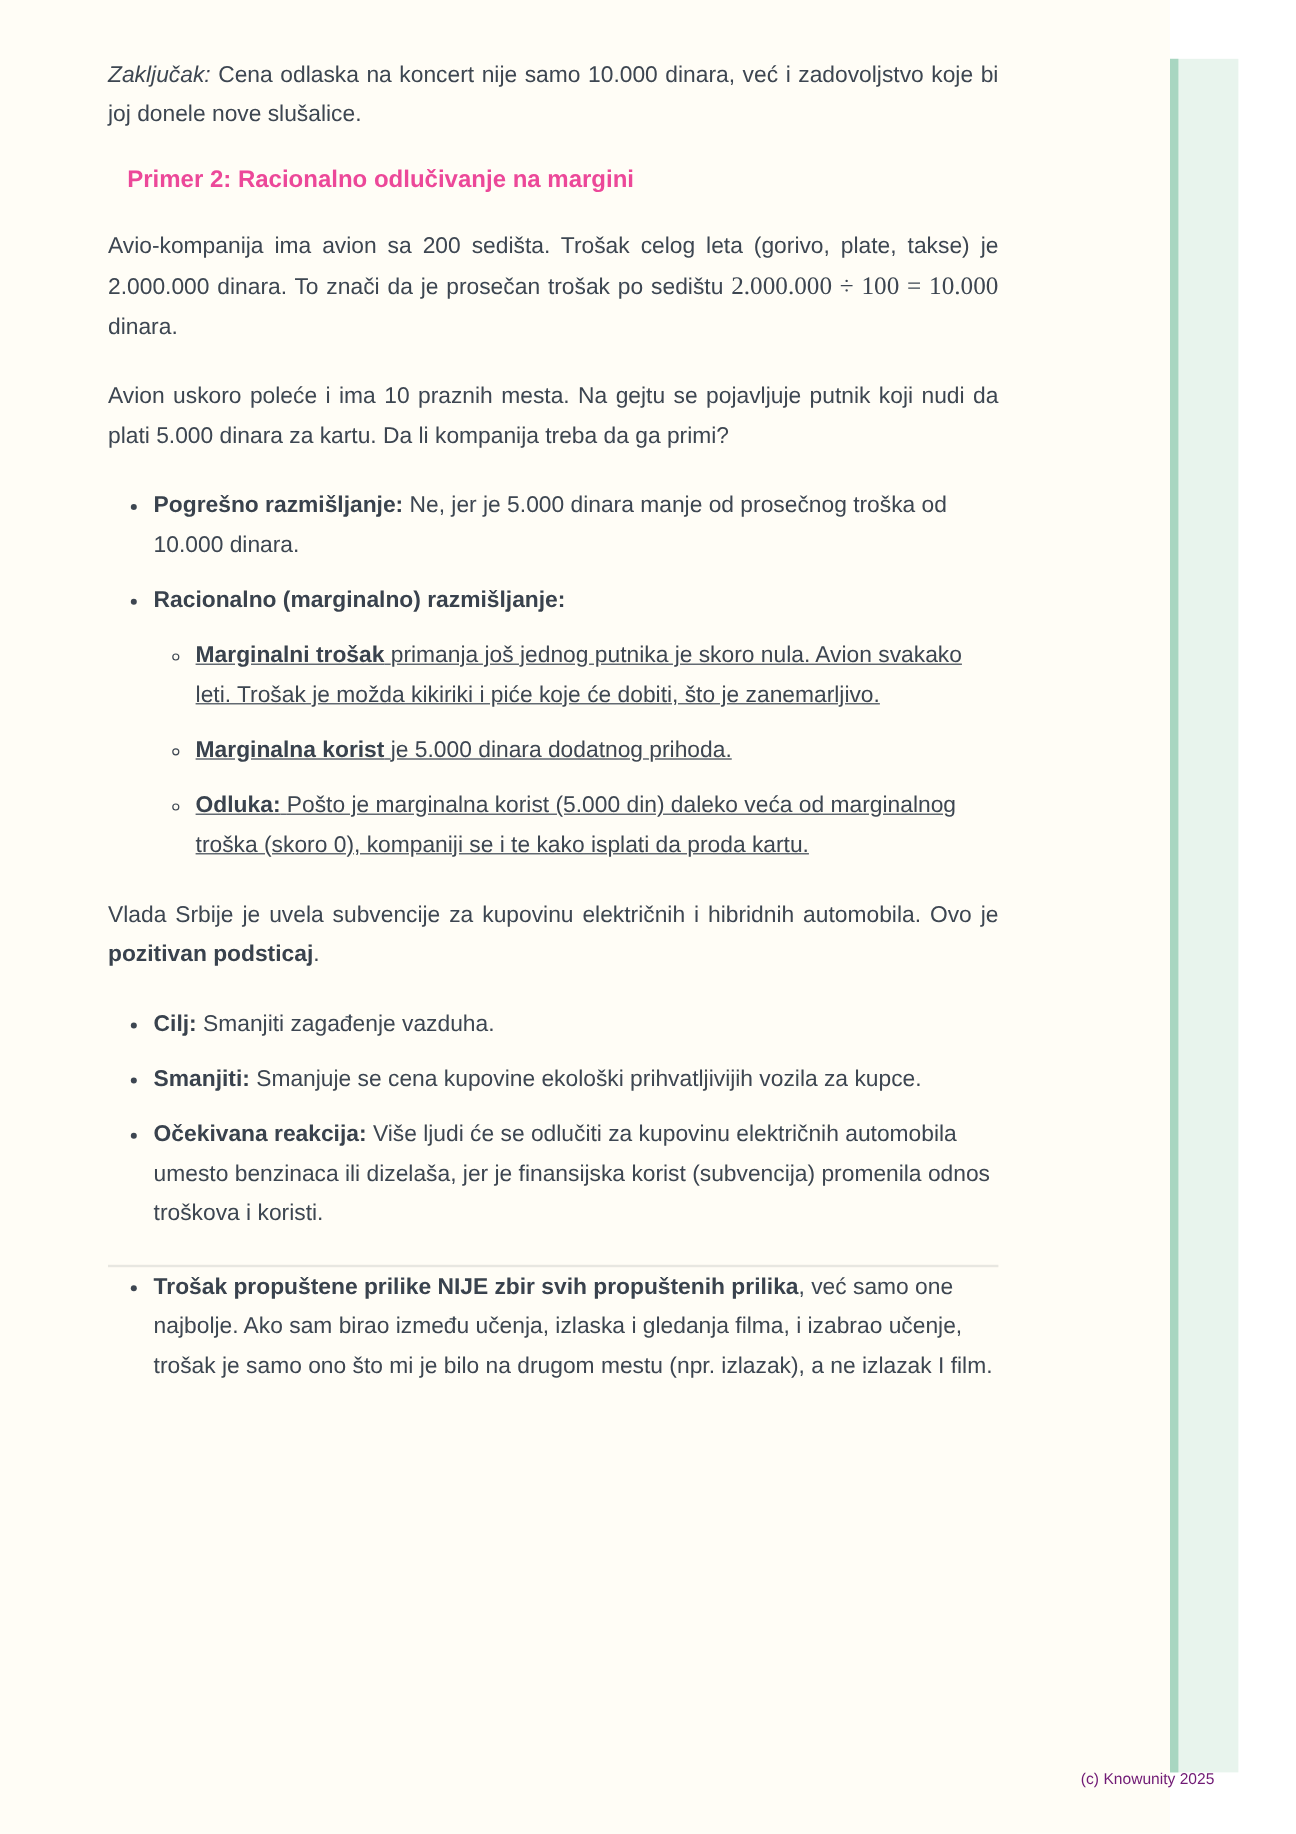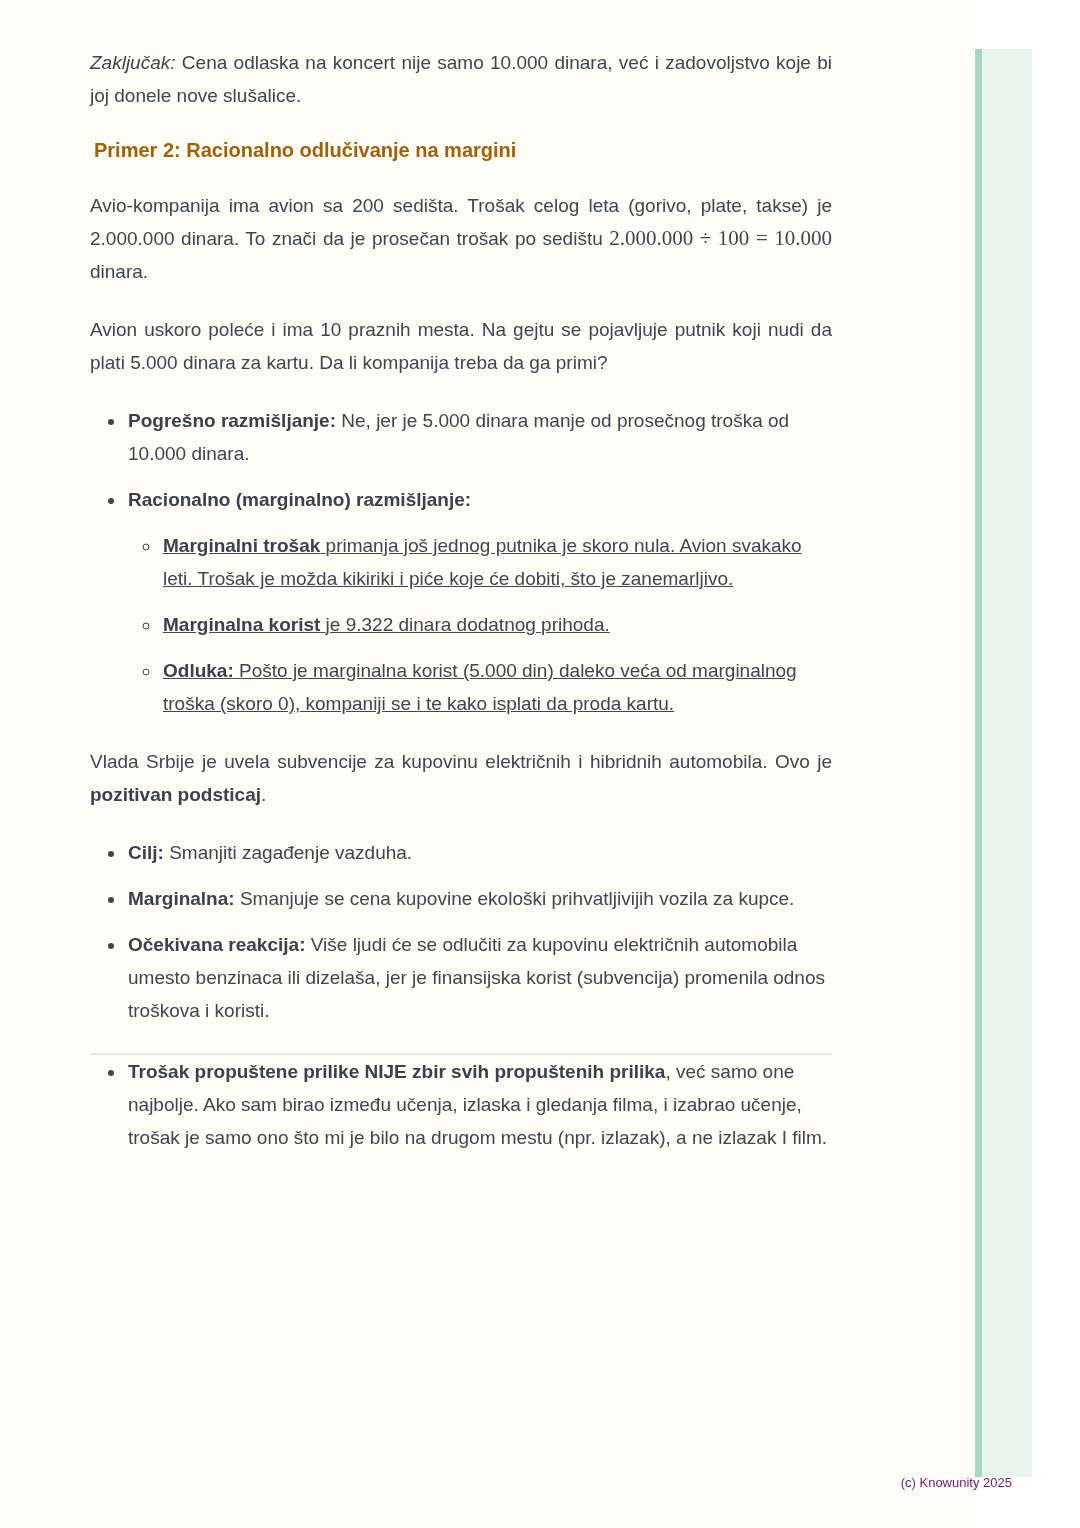--- a/index.html
+++ b/index.html
@@ -33,23 +33,23 @@
     color: #3d4651;
     font-size: 19px;
     line-height: 33px;
     z-index: 2;
   }
   .para { margin: 0 0 25px 0; }
   .justify { text-align: justify; }
   .para em { font-style: italic; }
   b, .lead { font-weight: 700; color: #39424d; }
   h3 {
-    margin: 2px 0 26px 4px;
+    margin: 2px 0 26px 16px;
     font-size: 20px; line-height: 26px;
-    font-weight: 700; color: #a16207;
+    font-weight: 700; color: #ec4899;
   }
   h2.green {
     margin: 38px 0 26px 0;
     font-size: 29px; line-height: 36px;
     font-weight: 700; color: #2ab58a;
   }
   ul.bullets {
     list-style: disc outside;
     margin: 0 0 25px 0; padding: 0 0 0 36px;
   }
@@ -93,32 +93,32 @@
 
     <p class="para justify"><span>Avio-kompanija ima avion sa 200 sedišta. Trošak celog leta (gorivo, plate, takse) je 2.000.000 dinara. To znači da je prosečan trošak po sedištu</span> <span class="math">2.000.000 ÷ 100 = 10.000</span> <span>dinara.</span></p>
 
     <p class="para justify">Avion uskoro poleće i ima 10 praznih mesta. Na gejtu se pojavljuje putnik koji nudi da plati 5.000 dinara za kartu. Da li kompanija treba da ga primi?</p>
 
     <ul class="bullets">
       <li><b class="lead">Pogrešno razmišljanje:</b> <span>Ne, jer je 5.000 dinara manje od prosečnog troška od 10.000 dinara.</span></li>
       <li><b class="lead">Racionalno (marginalno) razmišljanje:</b>
         <ul class="sub">
           <li><b class="lead">Marginalni trošak</b> <span>primanja još jednog putnika je skoro nula. Avion svakako leti. Trošak je možda kikiriki i piće koje će dobiti, što je zanemarljivo.</span></li>
-          <li><b class="lead">Marginalna korist</b> <span>je 9.322 dinara dodatnog prihoda.</span></li>
+          <li><b class="lead">Marginalna korist</b> <span>je 5.000 dinara dodatnog prihoda.</span></li>
           <li><b class="lead">Odluka:</b> <span>Pošto je marginalna korist (5.000 din) daleko veća od marginalnog troška (skoro 0), kompaniji se i te kako isplati da proda kartu.</span></li>
         </ul>
       </li>
     </ul>
 
 
     <p class="para justify"><span>Vlada Srbije je uvela subvencije za kupovinu električnih i hibridnih automobila. Ovo je</span> <b class="lead">pozitivan podsticaj</b><span>.</span></p>
 
     <ul class="bullets">
       <li><b class="lead">Cilj:</b> <span>Smanjiti zagađenje vazduha.</span></li>
-      <li><b class="lead">Marginalna:</b> <span>Smanjuje se cena kupovine ekološki prihvatljivijih vozila za kupce.</span></li>
+      <li><b class="lead">Smanjiti:</b> <span>Smanjuje se cena kupovine ekološki prihvatljivijih vozila za kupce.</span></li>
       <li><b class="lead">Očekivana reakcija:</b> <span>Više ljudi će se odlučiti za kupovinu električnih automobila umesto benzinaca ili dizelaša, jer je finansijska korist (subvencija) promenila odnos troškova i koristi.</span></li>
     </ul>
 
     <hr class="divider">
 
 
     <ul class="bullets">
       <li><b class="lead">Trošak propuštene prilike NIJE zbir svih propuštenih prilika</b><span>, već samo one najbolje. Ako sam birao između učenja, izlaska i gledanja filma, i izabrao učenje, trošak je samo ono što mi je bilo na drugom mestu (npr. izlazak), a ne izlazak I film.</span></li>
     </ul>
 

